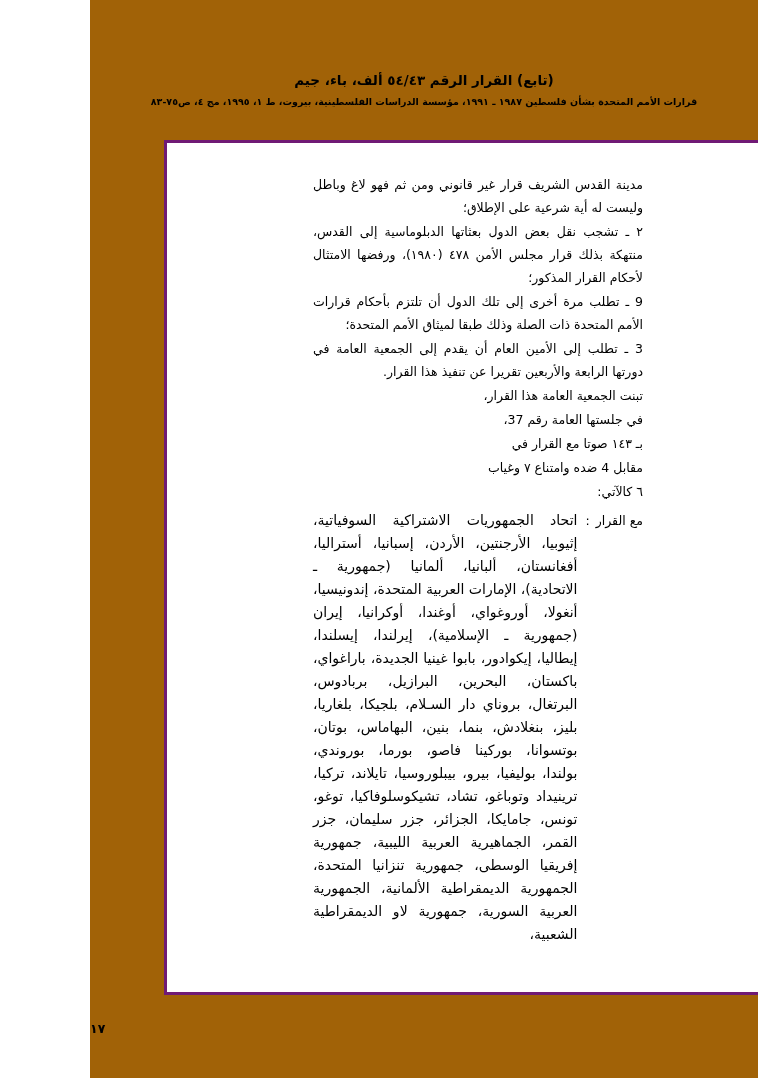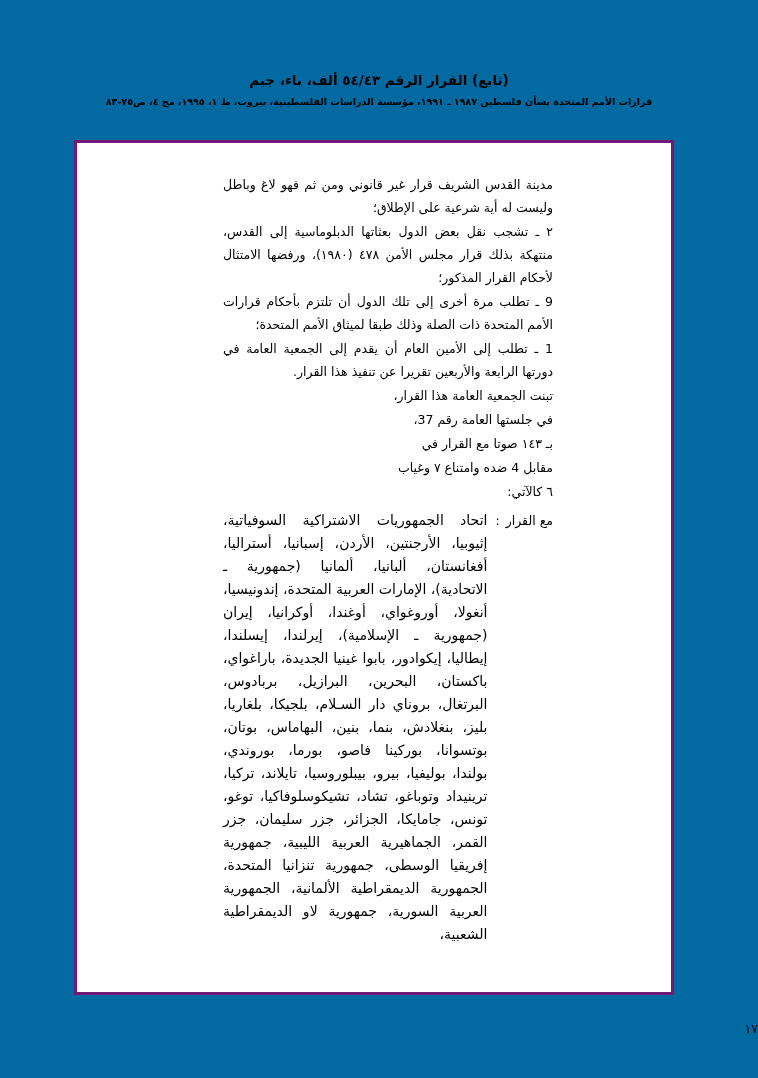--- a/index.html
+++ b/index.html
@@ -2,23 +2,23 @@
 <html lang="ar" dir="rtl"><head>
 <meta charset="utf-8">
 <style>
   html, body {
     margin: 0;
     padding: 0;
     background: #ffffff;
   }
   .page {
     position: relative;
-    width: 758px;
+    width: 668px;
     height: 1078px;
-    background: #0369a1;
+    background: #a16207;
     font-family: "DejaVu Sans", "Liberation Sans", sans-serif;
     overflow: hidden;
   }
   .header {
     position: absolute;
     top: 72px;
     left: 0;
     right: 0;
     text-align: center;
   }
@@ -90,43 +90,43 @@
     font-size: 14px;
     line-height: 23px;
     text-align: justify;
     text-align-last: right;
   }
   .page-number {
     position: absolute;
     bottom: 42px;
     left: 0;
     right: 0;
-    text-align: right;
+    text-align: left;
     font-size: 12.5px;
-    font-weight: normal;
+    font-weight: bold;
     color: #000000;
   }
 </style>
 </head>
 <body>
 
 <div class="page">
 
   <div class="header">
     <div class="header-title">(تابع) القرار الرقم ٥٤/٤٣ ألف، باء، جيم</div>
     <div class="header-sub">قرارات الأمم المتحدة بشأن فلسطين ١٩٨٧ ـ ١٩٩١، مؤسسة الدراسات الفلسطينية، بيروت، ط ١، ١٩٩٥، مج ٤، ص٧٥-٨٣</div>
   </div>
 
   <div class="frame">
     <div class="content">
 
       <p class="para">مدينة القدس الشريف قرار غير قانوني ومن ثم فهو لاغ وباطل وليست له أية شرعية على الإطلاق؛</p>
       <p class="para">٢ ـ تشجب نقل بعض الدول بعثاتها الدبلوماسية إلى القدس، منتهكة بذلك قرار مجلس الأمن ٤٧٨ (١٩٨٠)، ورفضها الامتثال لأحكام القرار المذكور؛</p>
       <p class="para">9 ـ تطلب مرة أخرى إلى تلك الدول أن تلتزم بأحكام قرارات الأمم المتحدة ذات الصلة وذلك طبقا لميثاق الأمم المتحدة؛</p>
-      <p class="para">1 ـ تطلب إلى الأمين العام أن يقدم إلى الجمعية العامة في دورتها الرابعة والأربعين تقريرا عن تنفيذ هذا القرار.</p>
+      <p class="para">3 ـ تطلب إلى الأمين العام أن يقدم إلى الجمعية العامة في دورتها الرابعة والأربعين تقريرا عن تنفيذ هذا القرار.</p>
 
       <div class="block-votes">
         <p class="para">تبنت الجمعية العامة هذا القرار،</p>
         <p class="para">في جلستها العامة رقم 37،</p>
         <p class="para">بـ ١٤٣ صوتا مع القرار في</p>
         <p class="para">مقابل 4 ضده وامتناع ٧ وغياب</p>
         <p class="para">٦ كالآتي:</p>
       </div>
 
       <div class="states-wrap">

